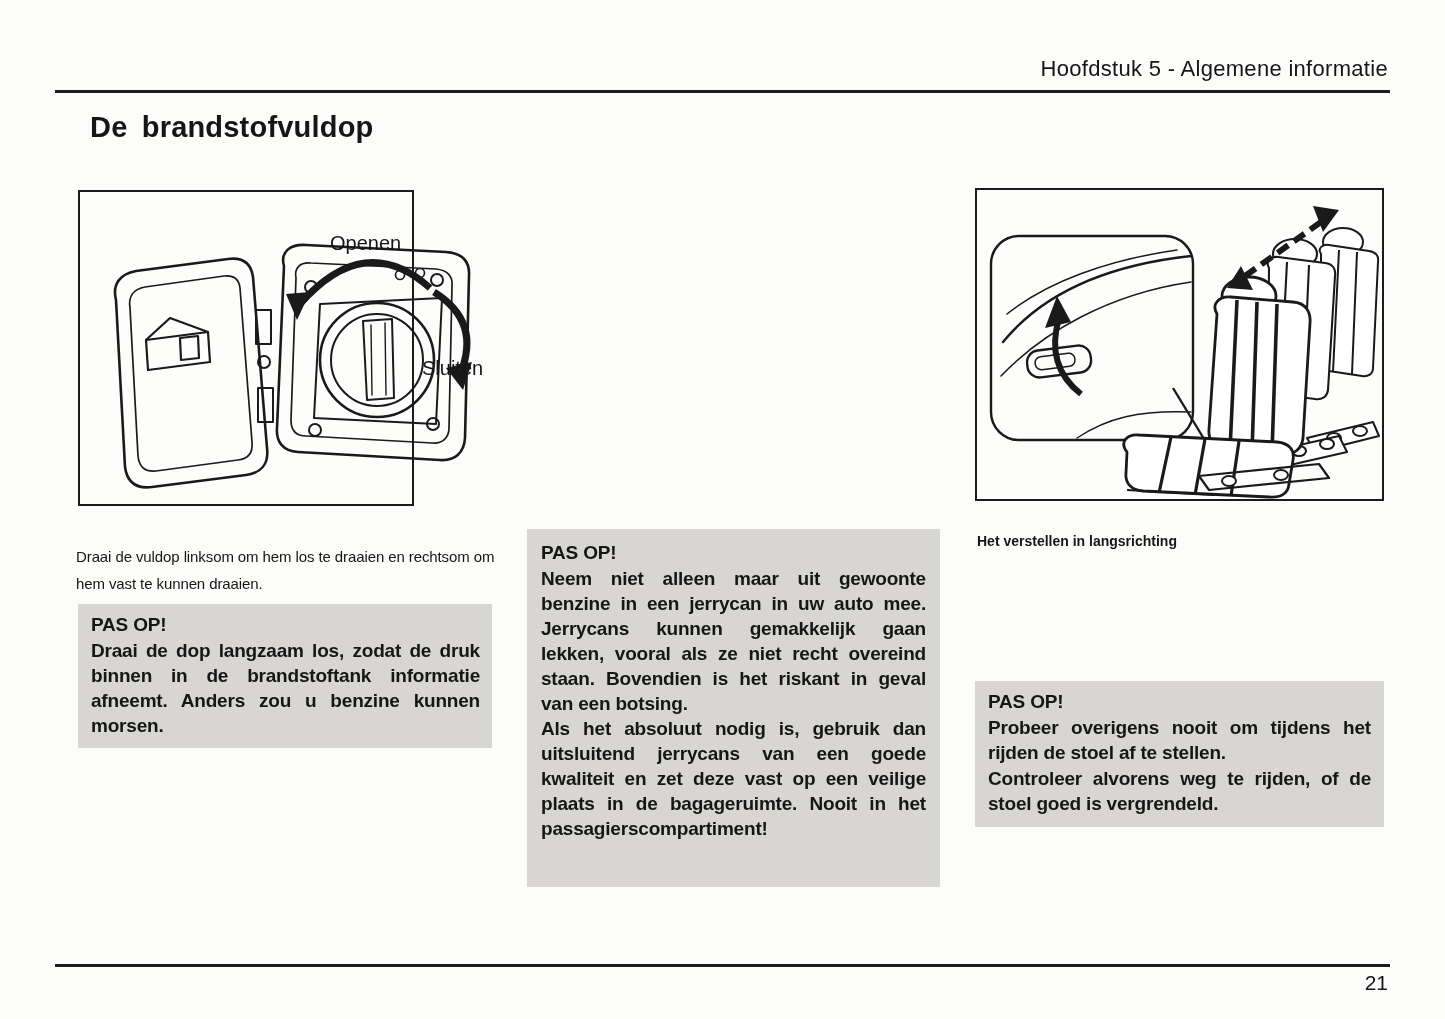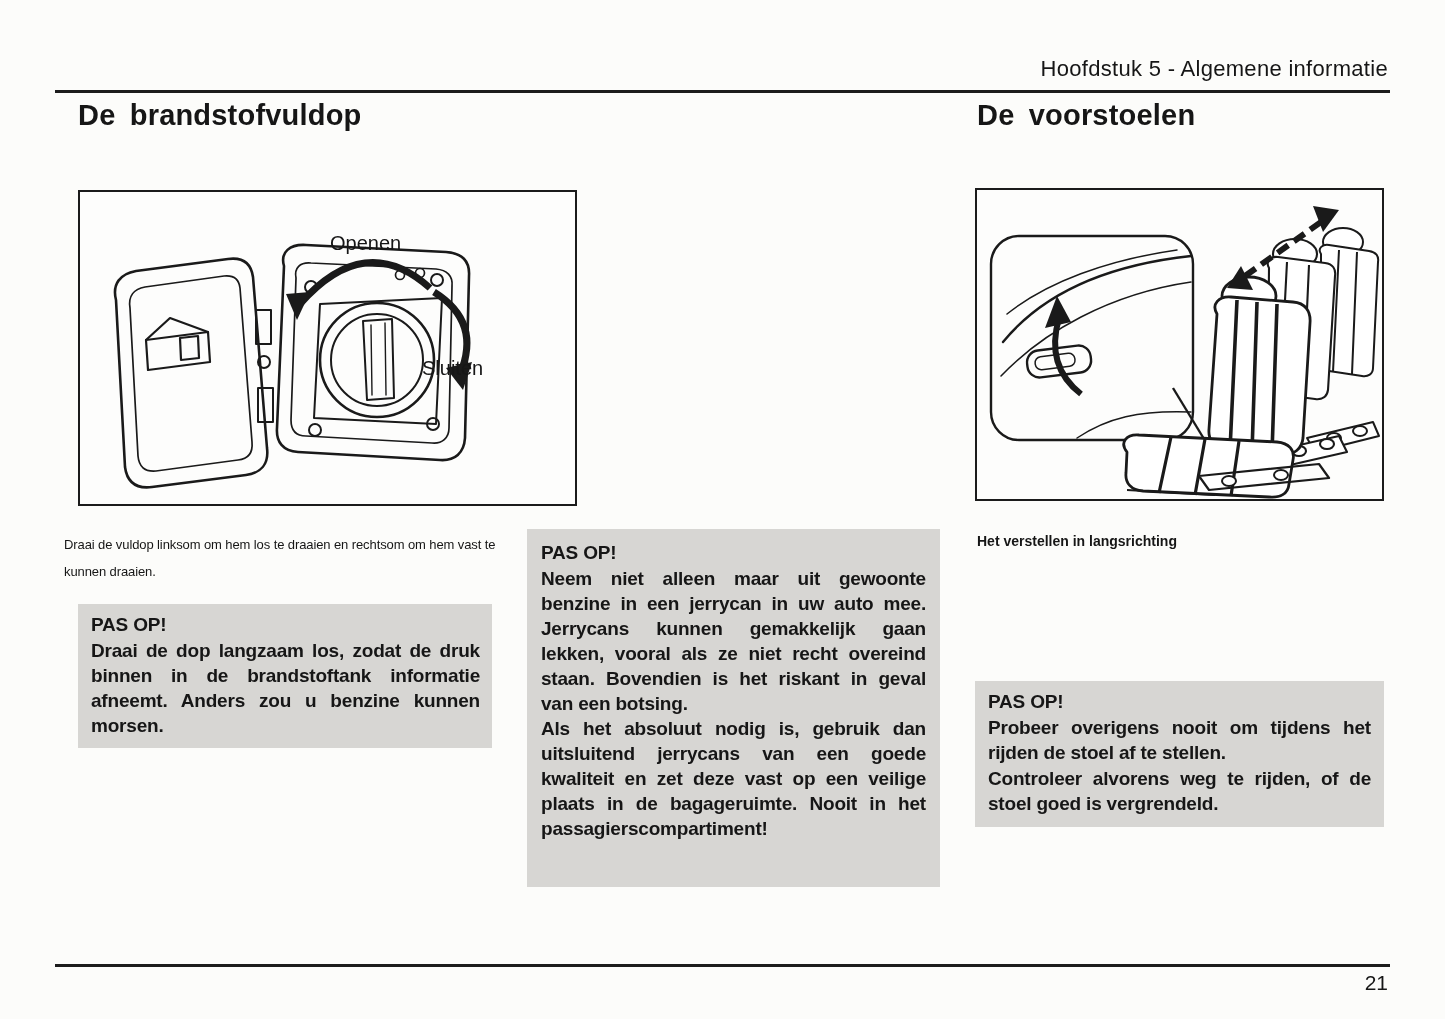--- a/index.html
+++ b/index.html
@@ -9,36 +9,36 @@
     font-family:"Liberation Sans","DejaVu Sans",sans-serif;
   }
   .hdr{
     position:absolute;top:56px;right:57px;font-size:22px;letter-spacing:.3px;
   }
   .rule{position:absolute;left:55px;width:1335px;height:3px;background:#1c1c1c;}
   .rule-top{top:90px;}
   .rule-bottom{top:964px;}
   .title{
     position:absolute;top:99px;font-size:29px;font-weight:bold;
-    letter-spacing:.2px;word-spacing:6px;margin:0;
+    letter-spacing:.2px;word-spacing:6px;margin:12px;
   }
   .title-left{left:78px;}
   .title-right{left:977px;}
   .figbox{
     position:absolute;border:2px solid #1b1b1b;background:#fdfdfc;margin:0;
     box-sizing:border-box;
   }
-  .fig-left{left:78px;top:190px;width:499px;height:316px;}
+  .fig-left{left:78px;top:190px;width:336px;height:316px;}
   .fig-right{left:975px;top:188px;width:409px;height:313px;}
   .figbox svg{position:absolute;left:0;top:0;}
   .figlabel{position:absolute;font-size:20px;color:#161616;}
   .label-open{left:250px;top:40px;}
   .label-close{left:342px;top:165px;}
   .body{
-    position:absolute;font-size:13px;line-height:27px;margin:0;letter-spacing:-.1px;
+    position:absolute;font-size:15px;line-height:27px;margin:12px;letter-spacing:-.1px;
   }
   .intro{left:64px;top:531px;width:436px;}
   .subhead{
     position:absolute;left:977px;top:533px;font-size:14px;font-weight:bold;margin:0;
   }
   .right-body{left:977px;top:559px;width:411px;line-height:25.5px;text-align:justify;}
   .right-body::after{content:"";display:inline-block;width:100%;}
   .warnbox{
     position:absolute;background:#d7d6d3;box-sizing:border-box;
     font-weight:bold;letter-spacing:-.2px;
@@ -54,21 +54,20 @@
 </style>
 </head>
 <body>
 
 <div class="page">
 
   <div class="hdr">Hoofdstuk 5 - Algemene informatie</div>
   <div class="rule rule-top"></div>
 
   <h1 class="title title-left">De brandstofvuldop</h1>
-  <h1 class="title title-right">De voorstoelen</h1>
 
   <figure class="figbox fig-left">
     <svg width="409" height="312" viewBox="0 0 409 312">
       <g stroke="#1a1a1a" fill="none" stroke-width="2.6" stroke-linejoin="round" stroke-linecap="round">
 
         <path d="M36,108 C32,92 40,82 56,79 L148,67 C163,65 171,71 173,85 L187,256 C189,272 181,281 166,283 L72,295 C56,297 47,290 45,275 Z"></path>
         <path d="M50,116 C48,104 54,97 65,95 L144,84 C154,83 159,87 160,96 L172,250 C173,261 168,267 158,268 L76,279 C65,280 59,275 58,264 Z" stroke-width="1.7"></path>
 
         <path d="M66,148 L128,140 L130,170 L68,178 Z" stroke-width="2.2"></path>
         <path d="M100,146 L118,144 L119,166 L101,168 Z" stroke-width="2.2"></path>

